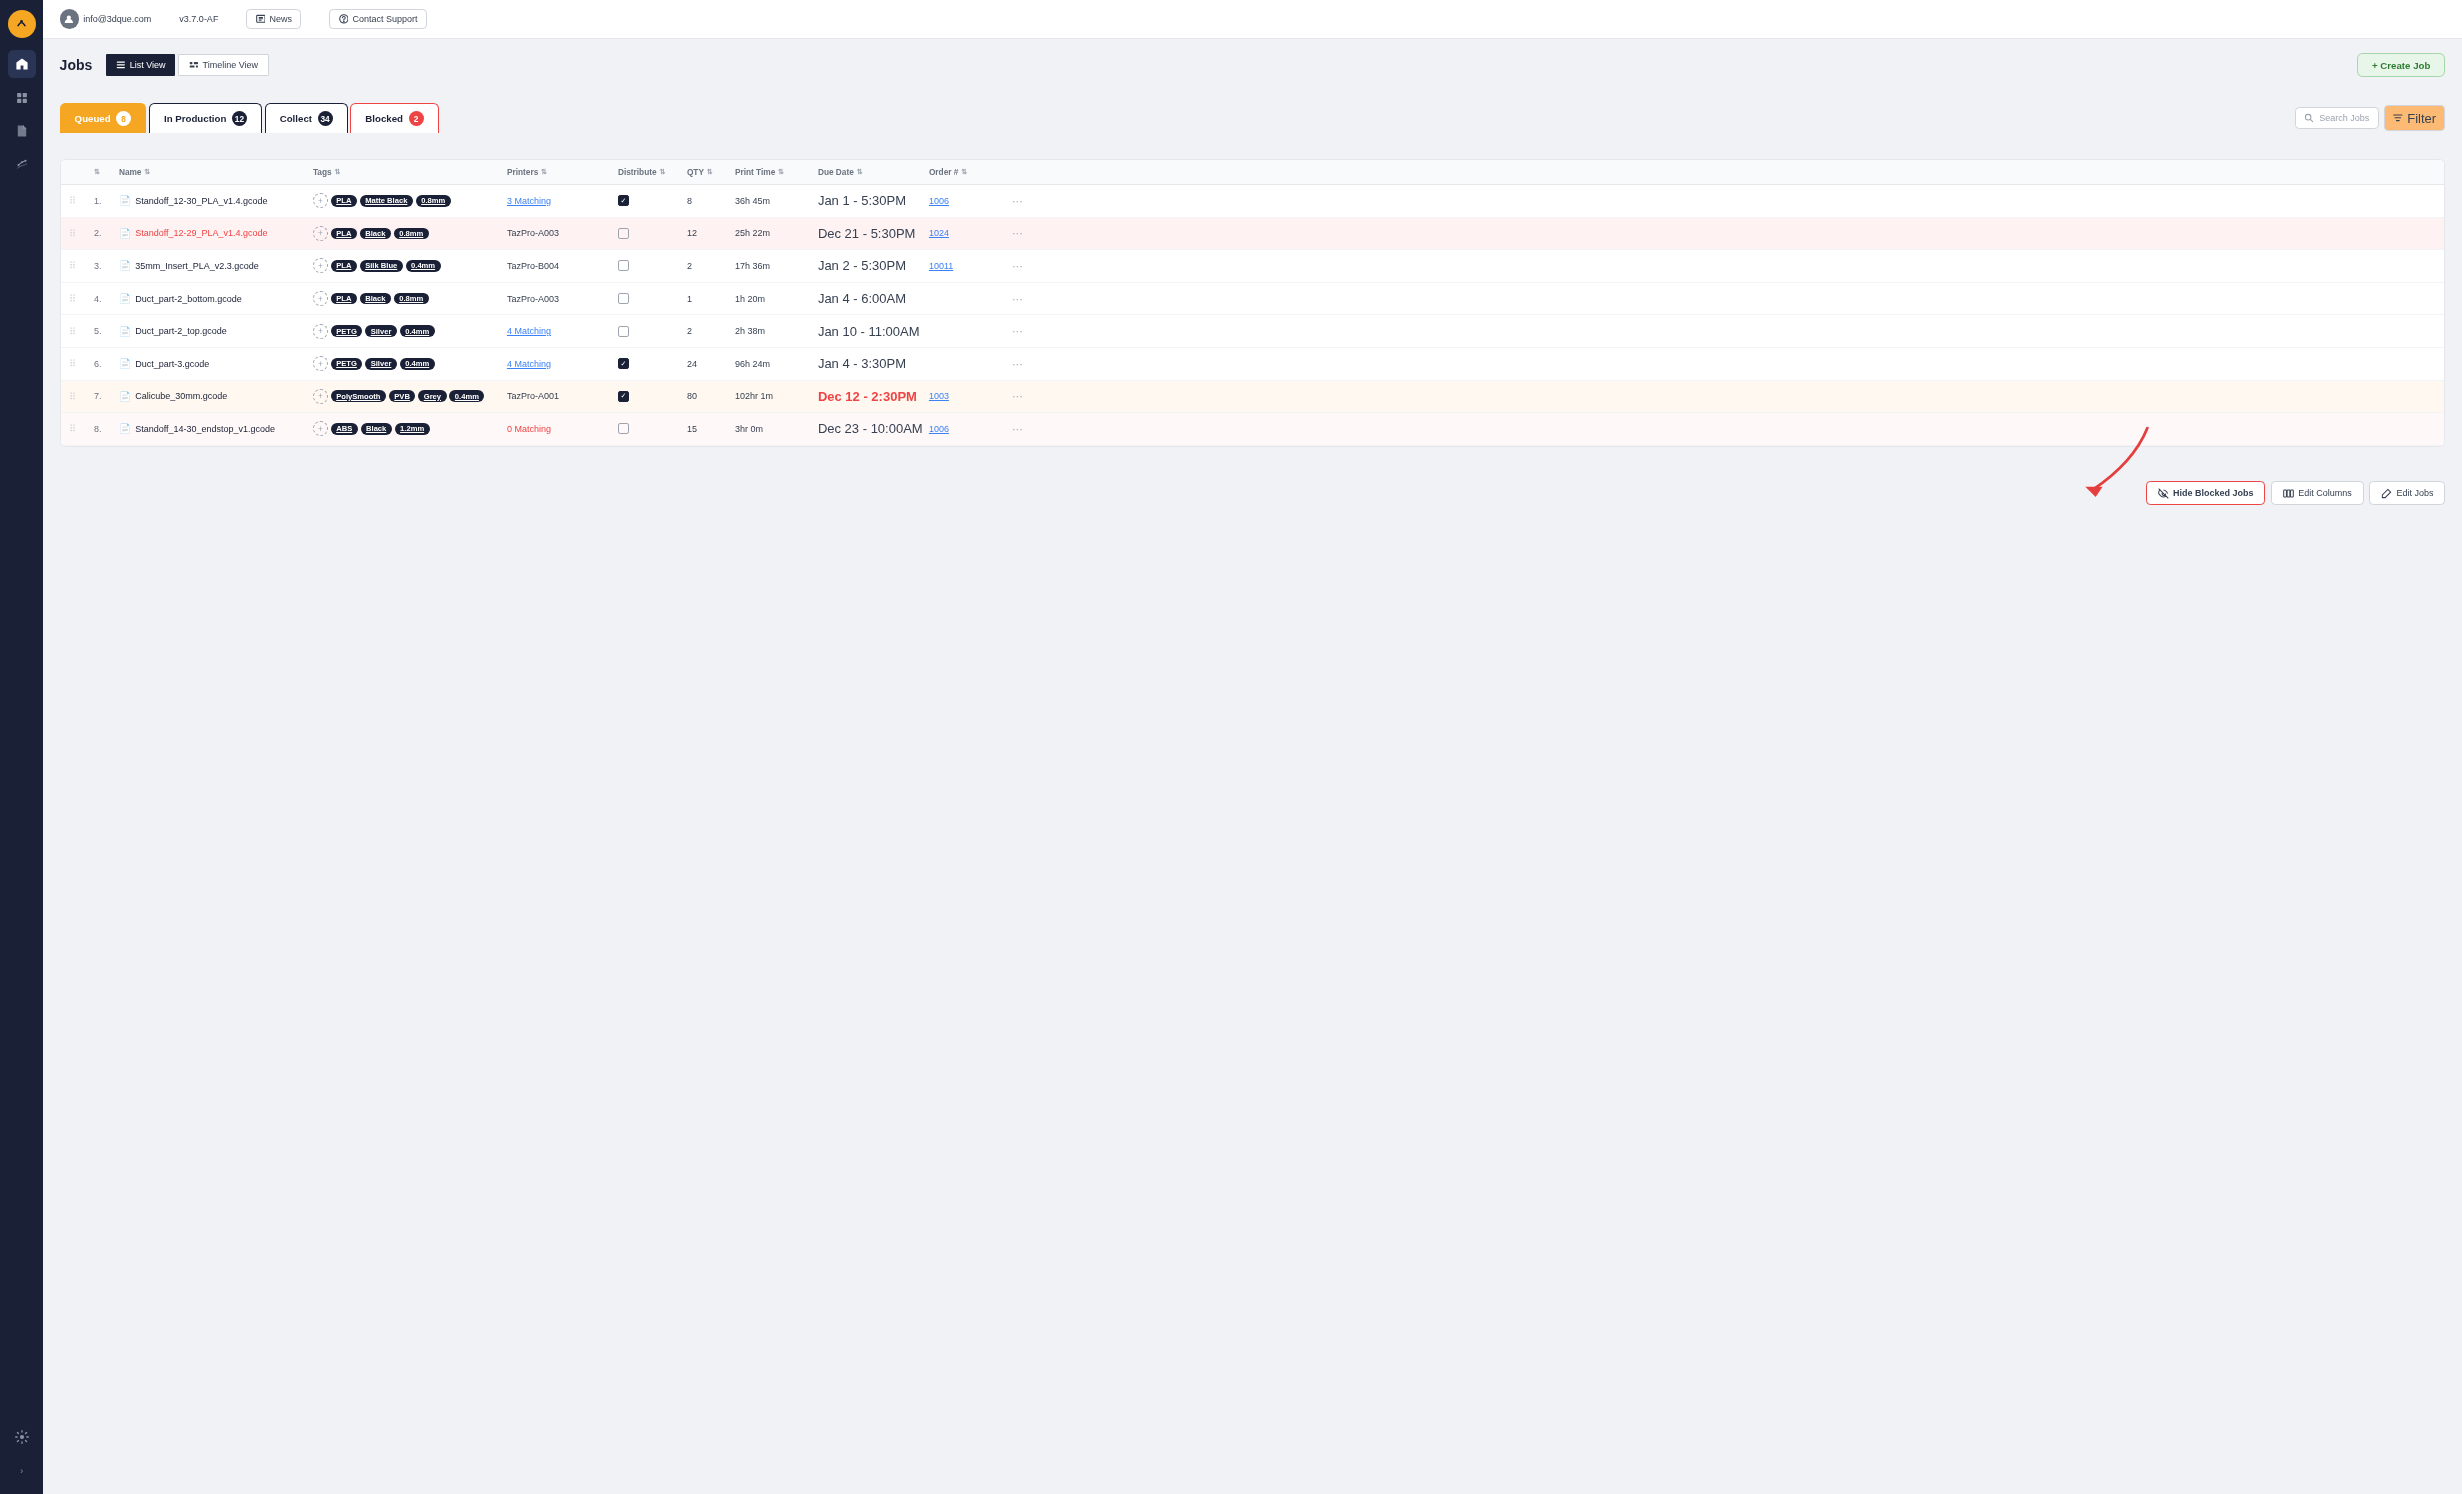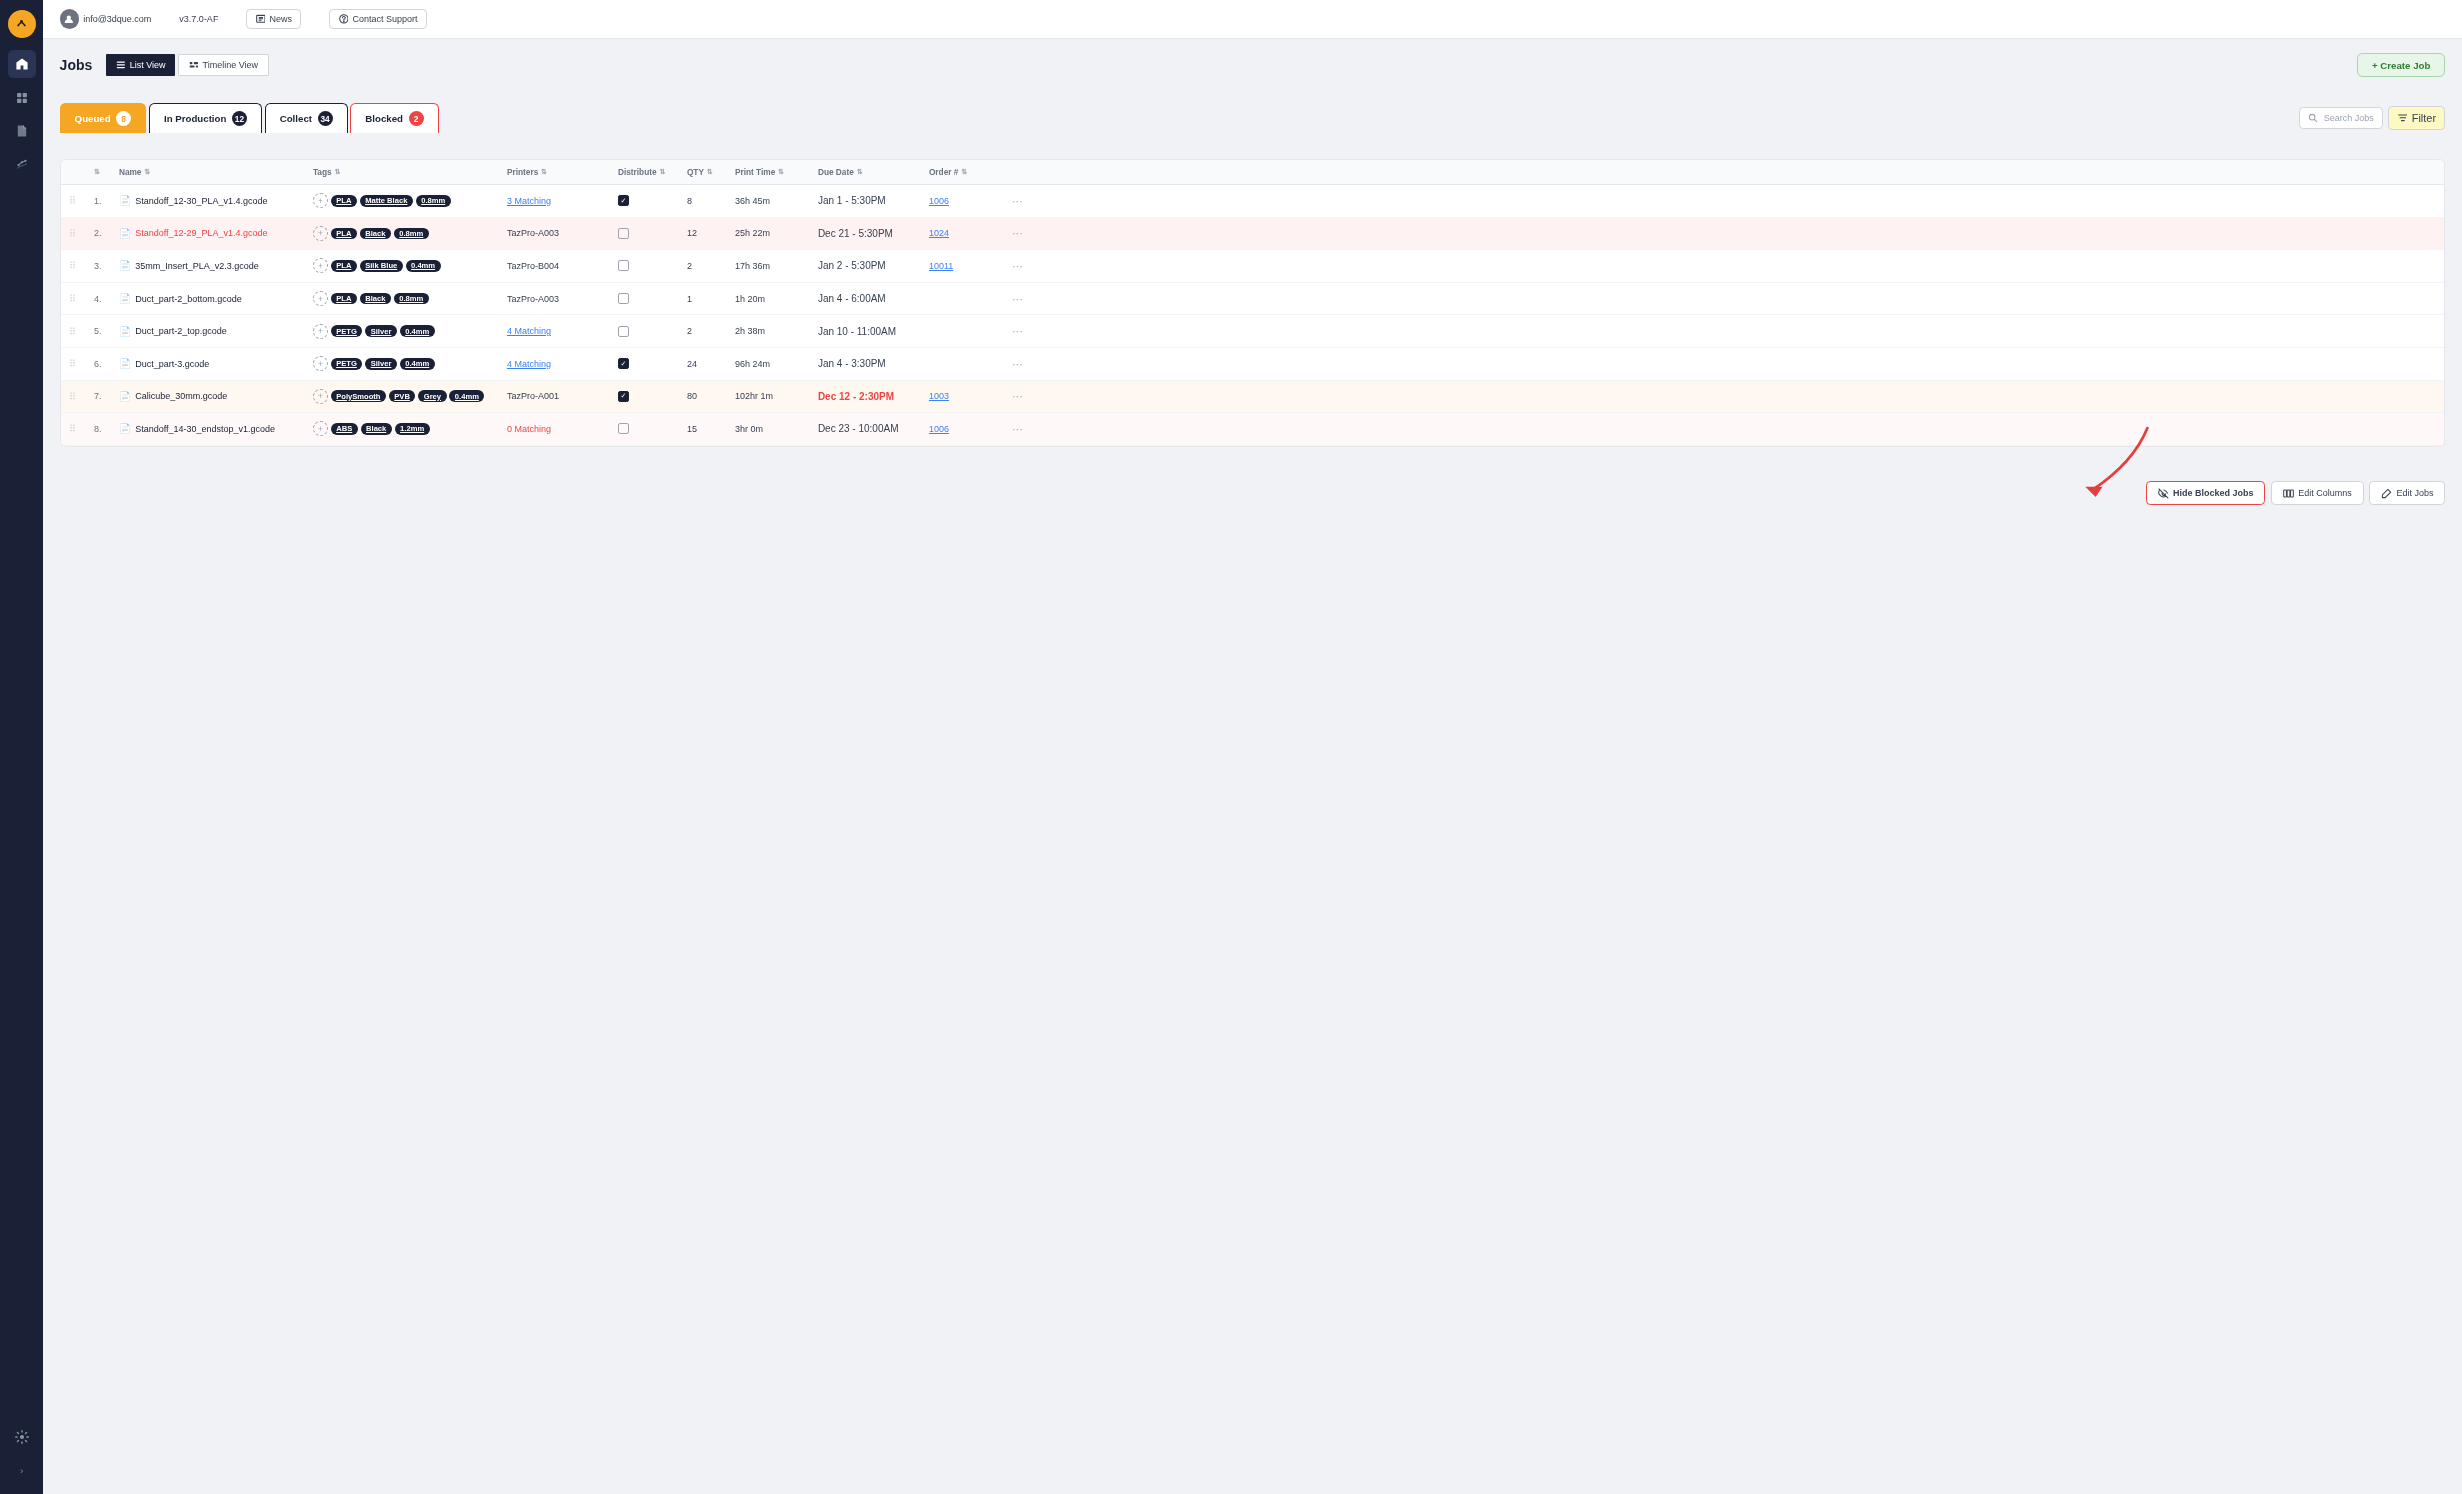--- a/index.html
+++ b/index.html
@@ -207,22 +207,22 @@
       padding: 4.8px 8.3px;
       background: #fff;
       font-size: 9px;
       color: #9ca3af;
     }
     .filter-btn {
       display: flex; align-items: center; gap: 4.2px;
       border: 0.7px solid #d1d5db;
       border-radius: 4.2px;
       padding: 4.8px 8.3px;
-      background: #fef9c3;
-      font-size: 11px;
+      background: #fdba74;
+      font-size: 13px;
       color: #374151;
       cursor: pointer;
     }
 
     
     .table-container {
       background: #fff;
       border-radius: 5.5px;
       border: 0.7px solid #e5e7eb;
       overflow: hidden;
@@ -308,21 +308,21 @@
       border-color: #1a2035;
     }
     .checkbox.checked::after {
       content: '✓';
       color: #fff;
       font-size: 7px;
     }
 
     .qty-cell { font-size: 9px; color: #374151; }
     .print-time { font-size: 9px; color: #374151; }
-    .due-date { font-size: 10px; color: #374151; }
+    .due-date { font-size: 13px; color: #374151; }
     .due-date.overdue { color: #ef4444; font-weight: 600; }
     .order-num { color: #3b82f6; text-decoration: underline; cursor: pointer; font-size: 9px; }
     .more-btn { color: #9ca3af; cursor: pointer; font-size: 11px; }
 
     
     .bottom-bar {
       display: flex;
       justify-content: flex-end;
       gap: 5.5px;
       padding: 8.3px 0;

